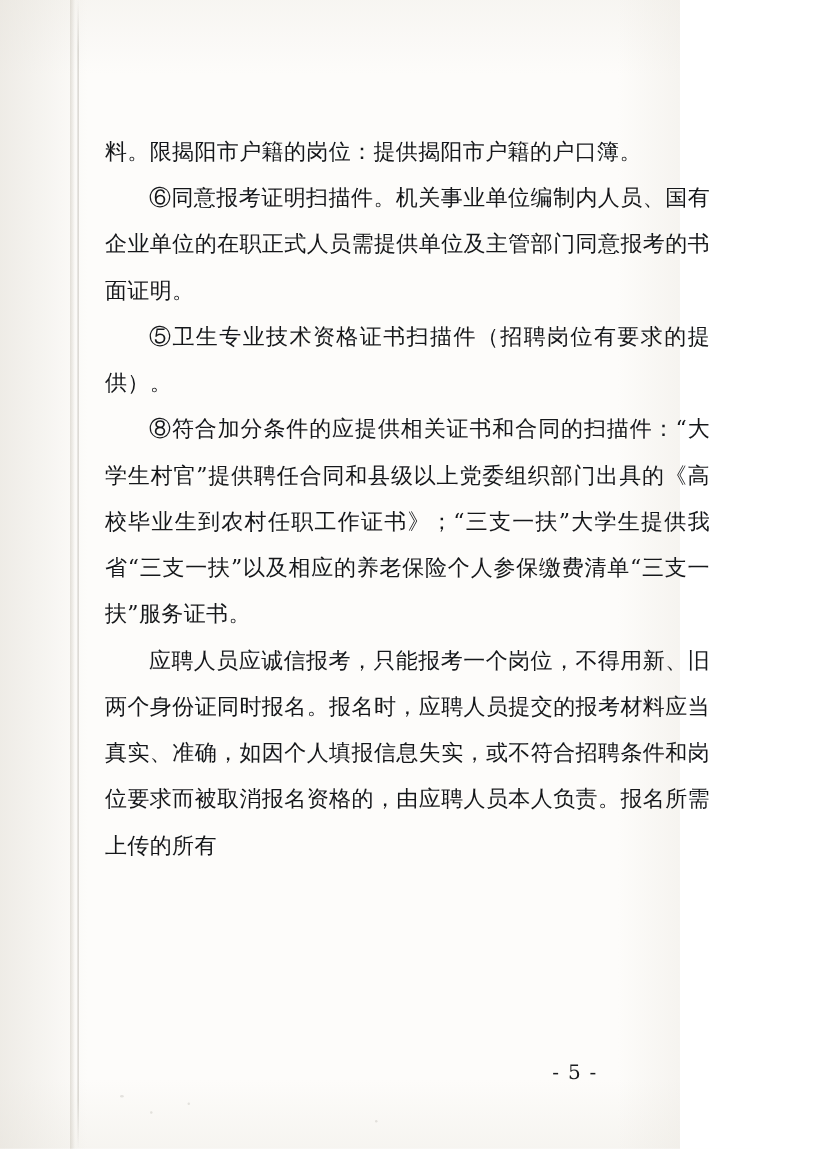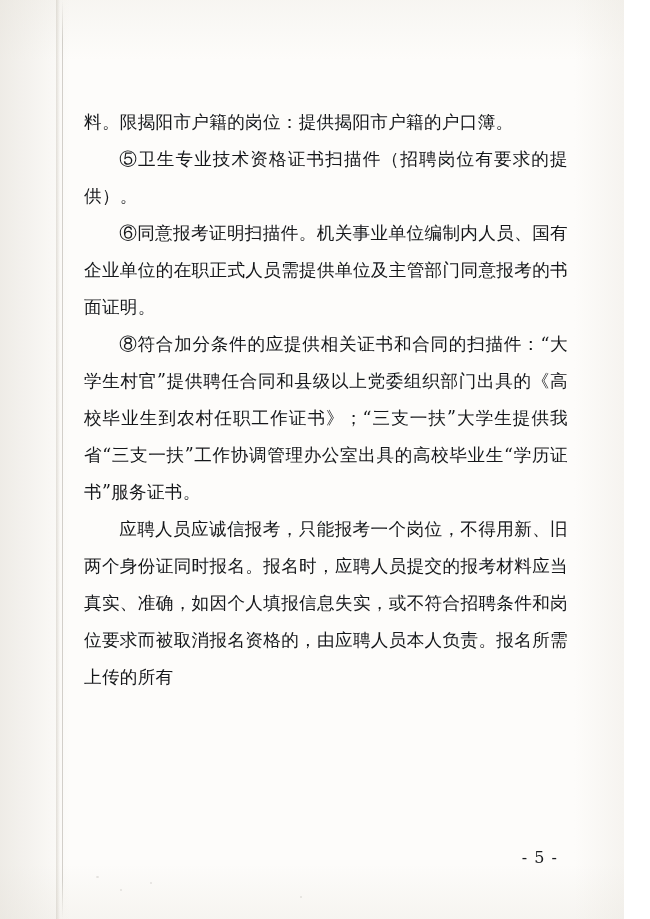--- a/index.html
+++ b/index.html
@@ -8,21 +8,21 @@
   }
   body {
     width: 650px;
     height: 919px;
     background: #ffffff;
     font-family: "DejaVu Serif", "Liberation Serif", serif;
     overflow: hidden;
   }
   .page {
     position: relative;
-    width: 624px;
+    width: 544px;
     height: 919px;
     background: #fdfcfa;
     box-sizing: border-box;
   }
   
   .paper-tint {
     position: absolute;
     inset: 0;
     background:
       linear-gradient(to right, rgba(226,222,214,0.55) 0px, rgba(255,255,255,0) 70px),
@@ -92,23 +92,23 @@
 </head>
 <body>
 
 <div class="page">
   <div class="paper-tint"></div>
   <div class="binding-line2"></div>
   <div class="binding-line"></div>
 
   <div class="content">
     <p>料。限揭阳市户籍的岗位：提供揭阳市户籍的户口簿。</p>
+    <p class="indent">⑥同意报考证明扫描件。机关事业单位编制内人员、国有企业单位的在职正式人员需提供单位及主管部门同意报考的书面证明。</p>
     <p class="indent">⑤卫生专业技术资格证书扫描件（招聘岗位有要求的提供）。</p>
-    <p class="indent">⑥同意报考证明扫描件。机关事业单位编制内人员、国有企业单位的在职正式人员需提供单位及主管部门同意报考的书面证明。</p>
-    <p class="indent">⑧符合加分条件的应提供相关证书和合同的扫描件：“大学生村官”提供聘任合同和县级以上党委组织部门出具的《高校毕业生到农村任职工作证书》；“三支一扶”大学生提供我省“三支一扶”工作协调管理办公室出具的高校毕业生“学历证书”服务证书。</p>
+    <p class="indent">⑧符合加分条件的应提供相关证书和合同的扫描件：“大学生村官”提供聘任合同和县级以上党委组织部门出具的《高校毕业生到农村任职工作证书》；“三支一扶”大学生提供我省“三支一扶”以及相应的养老保险个人参保缴费清单“三支一扶”服务证书。</p>
     <p class="indent">应聘人员应诚信报考，只能报考一个岗位，不得用新、旧两个身份证同时报名。报名时，应聘人员提交的报考材料应当真实、准确，如因个人填报信息失实，或不符合招聘条件和岗位要求而被取消报名资格的，由应聘人员本人负责。报名所需上传的所有</p>
   </div>
 
   <div class="page-number">- 5 -</div>
 
   <div class="speckle" style="left:96px; top:876px; width:3px; height:2px;"></div>
   <div class="speckle" style="left:120px; top:889px; width:2px; height:2px;"></div>
   <div class="speckle" style="left:150px; top:882px; width:2px; height:2px;"></div>
   <div class="speckle" style="left:300px; top:896px; width:2px; height:2px;"></div>
 </div>

